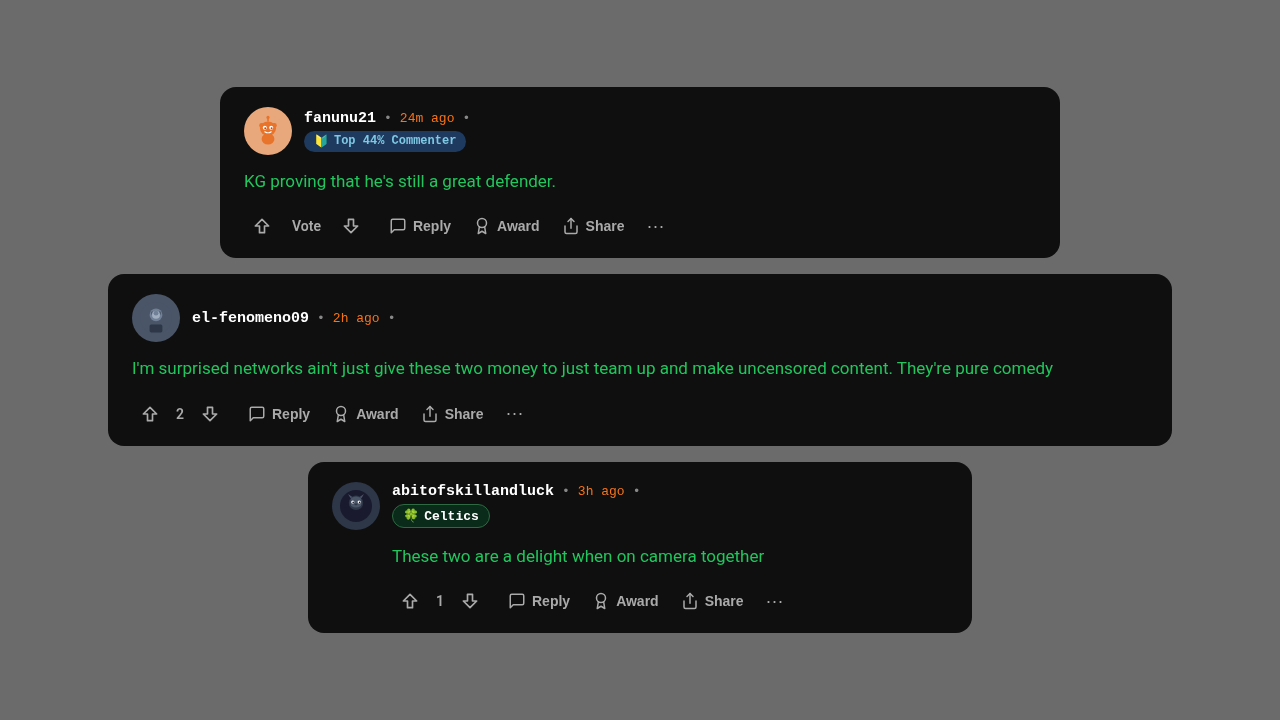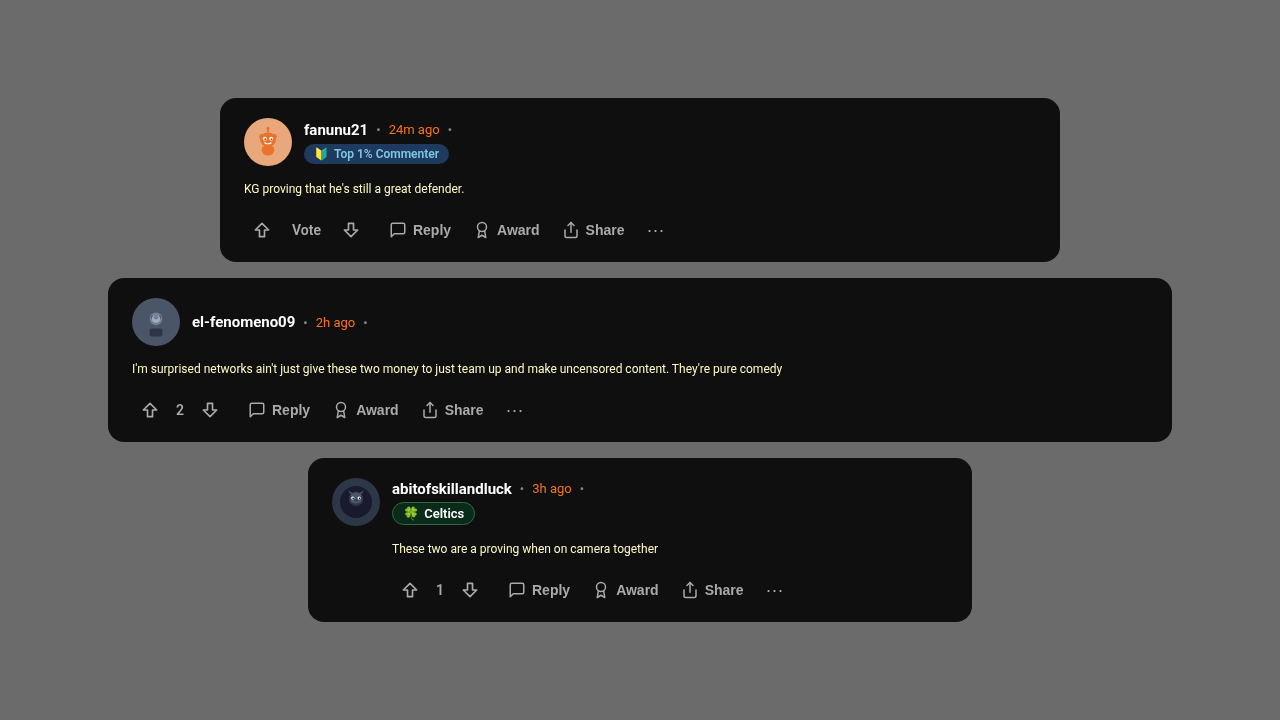--- a/index.html
+++ b/index.html
@@ -68,20 +68,21 @@
 
     .avatar svg {
       width: 32px;
       height: 32px;
     }
 
     .comment-meta {
       display: flex;
       flex-direction: column;
       gap: 4px;
+      font-family: Liberation Mono, monospace;
     }
 
     .comment-meta-top {
       display: flex;
       align-items: center;
       gap: 8px;
     }
 
     .username {
       font-weight: 700;
@@ -112,23 +113,23 @@
     }
 
     .badge-celtics {
       background-color: #0a2a1a;
       border: 1px solid #2d6a42;
       color: #ffffff;
       font-size: 13px;
     }
 
     .comment-body {
-      font-size: 12px;
+      font-size: 17px;
       line-height: 1.5;
-      color: #fef9c3;
+      color: #22c55e;
       margin-bottom: 16px;
       padding-left: 0;
     }
 
     .comment-body-indented {
       padding-left: 60px;
     }
 
     .comment-actions {
       display: flex;
@@ -229,21 +230,21 @@
     <div class="comment-meta">
       <div class="comment-meta-top">
         <span class="username">fanunu21</span>
         <span class="bullet">•</span>
         <span class="timestamp">24m ago</span>
         <span class="bullet">•</span>
       </div>
       <div>
         <span class="badge">
           <span>🔰</span>
-          <span>Top 1% Commenter</span>
+          <span>Top 44% Commenter</span>
         </span>
       </div>
     </div>
   </div>
   <div class="comment-body">KG proving that he's still a great defender.</div>
   <div class="comment-actions">
 
     <div class="vote-section">
       <button class="action-btn">
         <svg class="icon-svg icon-svg-large" viewBox="0 0 24 24">
@@ -385,21 +386,21 @@
         <span class="bullet">•</span>
       </div>
       <div>
         <span class="badge badge-celtics">
           <span>🍀</span>
           <span>Celtics</span>
         </span>
       </div>
     </div>
   </div>
-  <div class="comment-body comment-body-indented">These two are a proving when on camera together</div>
+  <div class="comment-body comment-body-indented">These two are a delight when on camera together</div>
   <div class="comment-actions comment-actions-indented">
 
     <div class="vote-section">
       <button class="action-btn">
         <svg class="icon-svg icon-svg-large" viewBox="0 0 24 24">
           <path d="M12 4L4 12h5v8h6v-8h5L12 4z" stroke="#aaa" stroke-width="2" fill="none"></path>
         </svg>
       </button>
       <span class="vote-count">1</span>
       <button class="action-btn">

